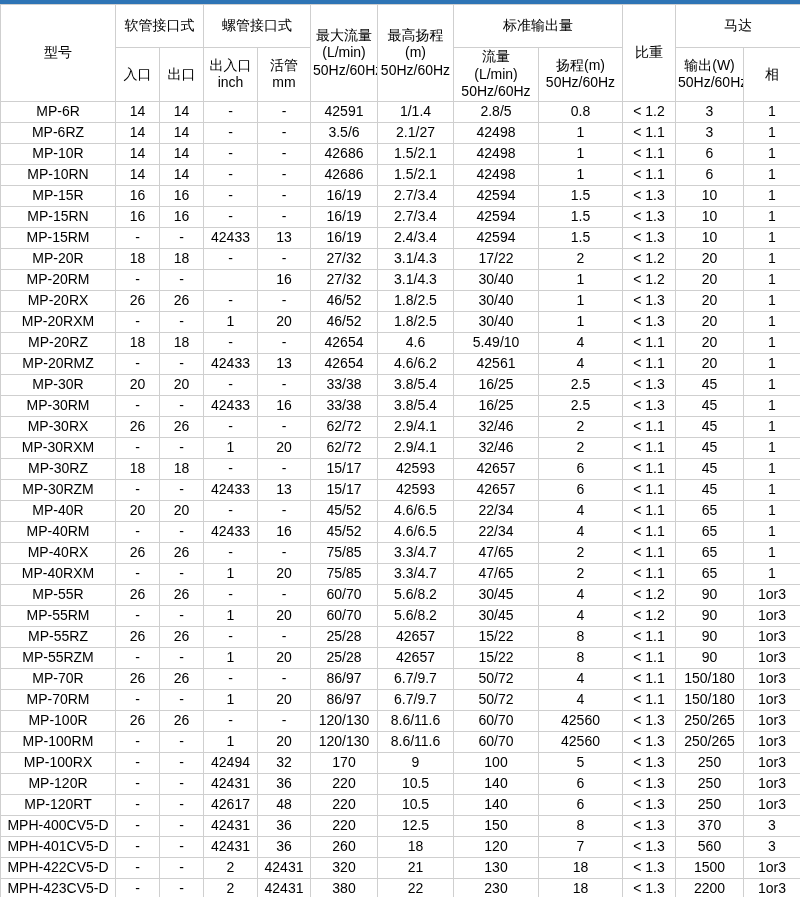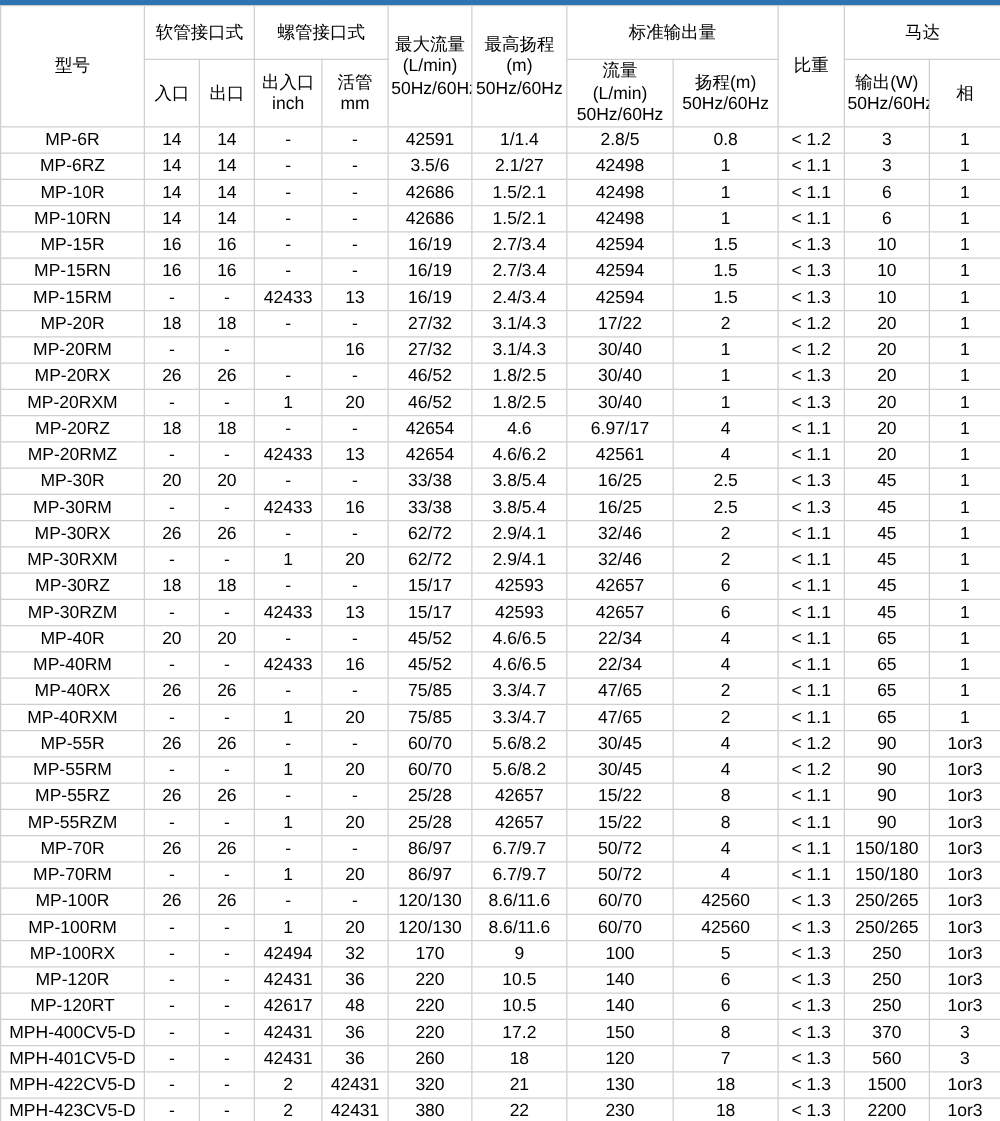--- a/index.html
+++ b/index.html
@@ -250,21 +250,21 @@
         <td>1</td>
       </tr>
       <tr>
         <td>MP-20RZ</td>
         <td>18</td>
         <td>18</td>
         <td>-</td>
         <td>-</td>
         <td>42654</td>
         <td>4.6</td>
-        <td>6.97/17</td>
+        <td>5.49/10</td>
         <td>4</td>
         <td>&lt; 1.1</td>
         <td>20</td>
         <td>1</td>
       </tr>
       <tr>
         <td>MP-20RMZ</td>
         <td>-</td>
         <td>-</td>
         <td>42433</td>
@@ -571,21 +571,21 @@
         <td>250</td>
         <td>1or3</td>
       </tr>
       <tr>
         <td>MPH-400CV5-D</td>
         <td>-</td>
         <td>-</td>
         <td>42431</td>
         <td>36</td>
         <td>220</td>
-        <td>17.2</td>
+        <td>12.5</td>
         <td>150</td>
         <td>8</td>
         <td>&lt; 1.3</td>
         <td>370</td>
         <td>3</td>
       </tr>
       <tr>
         <td>MPH-401CV5-D</td>
         <td>-</td>
         <td>-</td>

